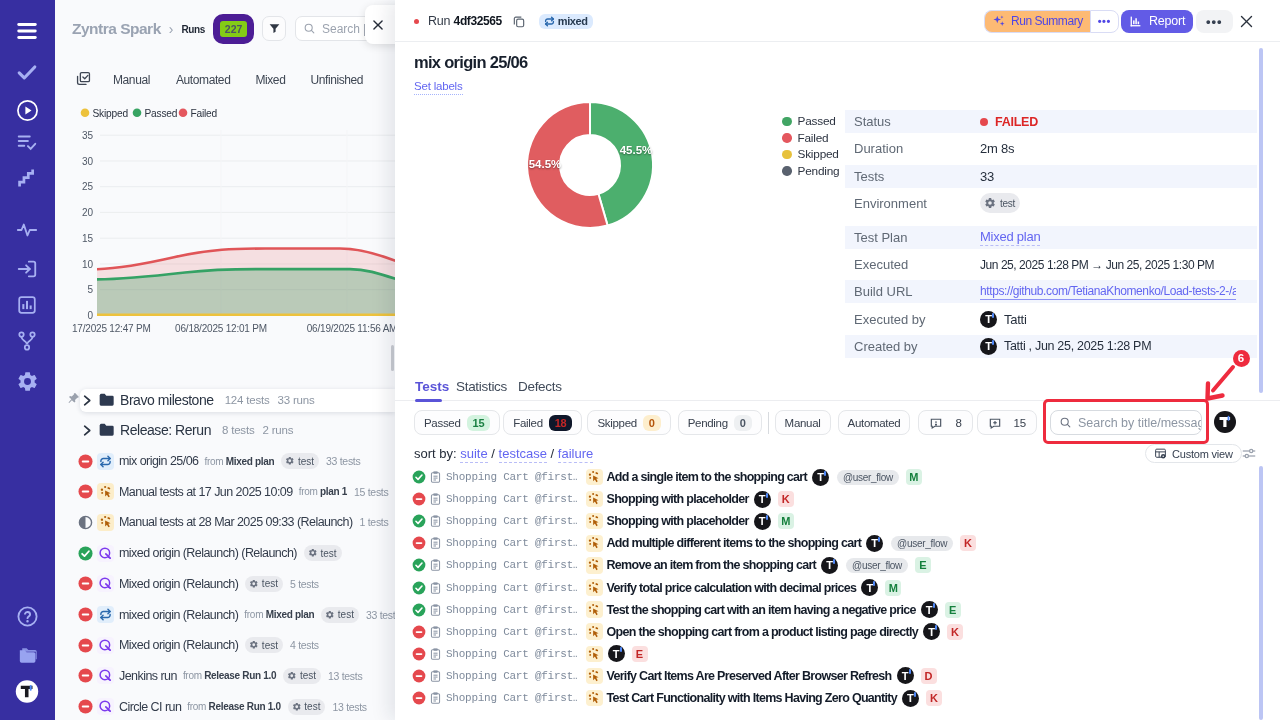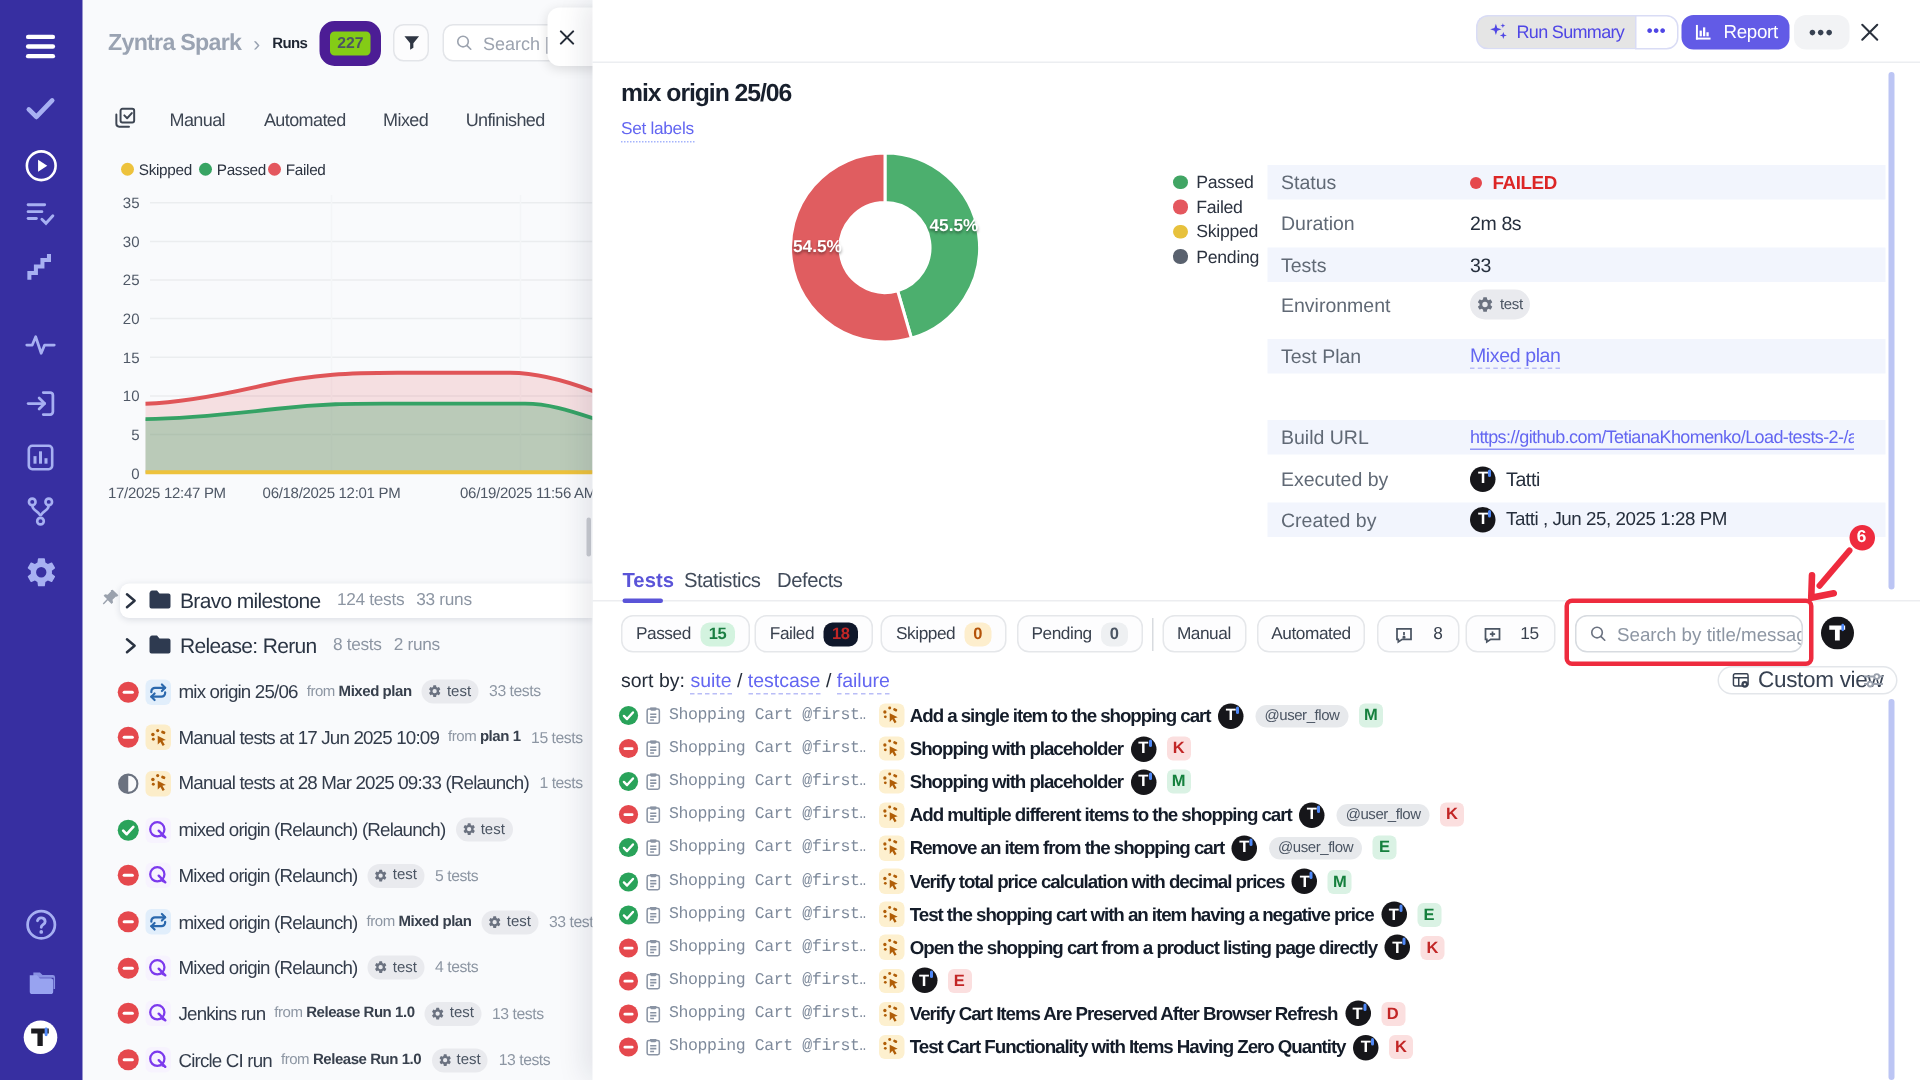--- a/index.html
+++ b/index.html
@@ -455,22 +455,41 @@
       <span class="rfrom">from <b>Release Run 1.0</b></span>
       <span class="testpill"><svg width="9.5" height="9.5" viewBox="0 0 24 24" style="margin-right:3px;">
           <path fill="#6b7280" d="M19.4 13c.04-.33.06-.66.06-1s-.02-.67-.07-1l2.03-1.58a.5.5 0 0 0 .12-.64l-1.92-3.32a.5.5 0 0 0-.61-.22l-2.39.96a7.3 7.3 0 0 0-1.73-1l-.36-2.54a.5.5 0 0 0-.5-.42h-3.84a.5.5 0 0 0-.5.42l-.36 2.54c-.63.26-1.21.6-1.74 1l-2.39-.96a.5.5 0 0 0-.61.22L2.67 8.78a.5.5 0 0 0 .12.64L4.82 11c-.05.33-.08.66-.08 1s.03.67.08 1l-2.03 1.58a.5.5 0 0 0-.12.64l1.92 3.32c.14.24.42.34.61.22l2.39-.96c.53.4 1.11.74 1.74 1l.36 2.54c.04.25.25.42.5.42h3.84c.25 0 .46-.17.5-.42l.36-2.54a7.3 7.3 0 0 0 1.73-1l2.39.96c.24.1.5 0 .61-.22l1.92-3.32a.5.5 0 0 0-.12-.64L19.4 13zm-7.4 2.6a3.6 3.6 0 1 1 0-7.2 3.6 3.6 0 0 1 0 7.2z"></path>
         </svg>test</span>
       <span class="ntests">13 tests</span>
     </div>
 </div>
 
 <div class="drawer">
   <div class="dtop"></div>
+  <div class="runlbl">
+    <span style="width:5px;height:5px;border-radius:50%;background:#e5484d;margin-right:9px;"></span>
+    Run&nbsp;<b style="color:#10161f;font-size:12px;letter-spacing:-0.4px;">4df32565</b>
+    <svg width="14" height="15" viewBox="0 0 24 24" style="margin-left:10px;">
+        <g fill="none" stroke="#5b6470" stroke-width="2">
+          <rect x="8" y="8" width="12" height="13" rx="2.5"></rect>
+          <path d="M16 4.5H6.5A2.5 2.5 0 0 0 4 7v10"></path>
+        </g>
+      </svg>
+    <span class="mixedbadge" style="margin-left:13px;height:15px;">
+      <svg width="11" height="11" viewBox="0 0 24 24" style="margin-right:3px;">
+          <g fill="none" stroke="#2a68ad" stroke-width="3" stroke-linecap="round" stroke-linejoin="round">
+            <path d="M16.5 2.5l4 4-4 4"></path>
+            <path d="M3.5 12v-1a4.5 4.5 0 0 1 4.5-4.5h12.5"></path>
+            <path d="M7.5 21.5l-4-4 4-4"></path>
+            <path d="M20.5 12v1a4.5 4.5 0 0 1-4.5 4.5H3.5"></path>
+          </g>
+        </svg>mixed</span>
+  </div>
   <div class="abs" style="top:9.5px;left:589px;display:flex;">
-    <div class="btn" style="border:1px solid #d9dcf5;border-right:none;border-radius:8px 0 0 8px;color:#4f46e5;padding:0 7px;background:#e5e5e5;font-size:12px;letter-spacing:-0.45px;">
+    <div class="btn" style="border:1px solid #d9dcf5;border-right:none;border-radius:8px 0 0 8px;color:#4f46e5;padding:0 7px;background:#fdba74;font-size:12px;letter-spacing:-0.45px;">
       <svg width="14" height="14" viewBox="0 0 24 24" style="margin-right:5px;">
           <path d="M9 3l1.6 4.9L15.5 9.5l-4.9 1.6L9 16l-1.6-4.9L2.5 9.5l4.9-1.6L9 3z" fill="#4f46e5"></path>
           <path d="M17.5 12.5l1 3 3 1-3 1-1 3-1-3-3-1 3-1 1-3z" fill="#4f46e5"></path>
           <path d="M17 2.5l.7 2.1 2.1.7-2.1.7-.7 2.1-.7-2.1-2.1-.7 2.1-.7.7-2.1z" fill="#4f46e5"></path>
         </svg>Run Summary</div>
     <div class="btn" style="border:1px solid #d9dcf5;border-radius:0 8px 8px 0;color:#4f46e5;padding:0 7px;background:#fff;font-weight:bold;font-size:11px;letter-spacing:0.5px;">•••</div>
   </div>
   <div class="btn abs" style="top:9.5px;left:726px;background:#625be6;color:#fff;padding:0 8px;font-size:12.5px;letter-spacing:-0.2px;">
     <svg width="13" height="13" viewBox="0 0 24 24" style="margin-right:7px;">
         <g fill="#fff">
@@ -528,20 +547,24 @@
             <path fill="#6b7280" d="M19.4 13c.04-.33.06-.66.06-1s-.02-.67-.07-1l2.03-1.58a.5.5 0 0 0 .12-.64l-1.92-3.32a.5.5 0 0 0-.61-.22l-2.39.96a7.3 7.3 0 0 0-1.73-1l-.36-2.54a.5.5 0 0 0-.5-.42h-3.84a.5.5 0 0 0-.5.42l-.36 2.54c-.63.26-1.21.6-1.74 1l-2.39-.96a.5.5 0 0 0-.61.22L2.67 8.78a.5.5 0 0 0 .12.64L4.82 11c-.05.33-.08.66-.08 1s.03.67.08 1l-2.03 1.58a.5.5 0 0 0-.12.64l1.92 3.32c.14.24.42.34.61.22l2.39-.96c.53.4 1.11.74 1.74 1l.36 2.54c.04.25.25.42.5.42h3.84c.25 0 .46-.17.5-.42l.36-2.54a7.3 7.3 0 0 0 1.73-1l2.39.96c.24.1.5 0 .61-.22l1.92-3.32a.5.5 0 0 0-.12-.64L19.4 13zm-7.4 2.6a3.6 3.6 0 1 1 0-7.2 3.6 3.6 0 0 1 0 7.2z"></path>
           </svg>test</span>
       </span>
     </div>
 <div class="srow alt" style="top:225.70000000000005px;">
       <span class="slbl">Test Plan</span>
       <span class="sval">
         <span class="link dashu">Mixed plan</span>
       </span>
     </div>
+<div class="srow " style="top:253.00000000000006px;">
+      <span class="slbl">Executed</span>
+      <span class="sval" style="font-size:12px;letter-spacing:-0.45px;">Jun 25, 2025 1:28 PM → Jun 25, 2025 1:30 PM</span>
+    </div>
 <div class="srow alt" style="top:280.30000000000007px;">
       <span class="slbl">Build URL</span>
       <span class="sval">
         <span class="link solidu" style="font-size:12px;letter-spacing:-0.4px;max-width:256px;overflow:hidden;display:inline-block;">https://github.com/TetianaKhomenko/Load-tests-2-/a...</span>
       </span>
     </div>
 <div class="srow " style="top:307.6000000000001px;">
       <span class="slbl">Executed by</span>
       <span class="sval"><span class="tav" style="margin-left:0;margin-right:7px;"><i></i>T</span> Tatti</span>
     </div>
@@ -595,21 +618,21 @@
         <line x1="15.5" y1="15.5" x2="20" y2="20" stroke="#6b7280" stroke-width="2" stroke-linecap="round"></line>
       </svg>Search by title/message
   </div>
   <svg class="abs" style="left:819px;top:411px;" width="22" height="22" viewBox="0 0 22 22">
       <circle cx="11" cy="11" r="11" fill="#16161a"></circle>
       <path d="M5.5 6h10.6v2.9H12.5V16H9.3V8.9H5.5z" fill="#fff"></path>
       <rect x="13.6" y="4.8" width="1.8" height="5" rx="0.9" fill="#4f88f7"></rect>
     </svg>
 
   <div class="sortbar">sort by: <span class="link dashu">suite</span> / <span class="link dashu">testcase</span> / <span class="link dashu">failure</span></div>
-  <div class="abs" style="left:750px;top:444px;height:19px;border:1px solid #e3e6ea;border-radius:10px;background:#fff;display:flex;align-items:center;padding:0 8px;font-size:15px;letter-spacing:-0.2px;color:#374151;">
+  <div class="abs" style="left:750px;top:444px;height:19px;border:1px solid #e3e6ea;border-radius:10px;background:#fff;display:flex;align-items:center;padding:0 8px;font-size:11px;letter-spacing:-0.2px;color:#374151;">
     <svg width="13" height="13" viewBox="0 0 24 24" style="margin-right:5px;">
         <g fill="none" stroke="#374151" stroke-width="1.8">
           <rect x="3" y="4" width="18" height="15" rx="2"></rect>
           <line x1="3" y1="9" x2="21" y2="9"></line>
           <line x1="9.5" y1="9" x2="9.5" y2="19"></line>
         </g>
         <circle cx="17" cy="17" r="4.2" fill="#374151"></circle>
         <circle cx="17" cy="17" r="1.4" fill="#fff"></circle>
       </svg>Custom view</div>
   <svg class="abs" style="left:846px;top:446px;" width="16" height="15" viewBox="0 0 24 24">

